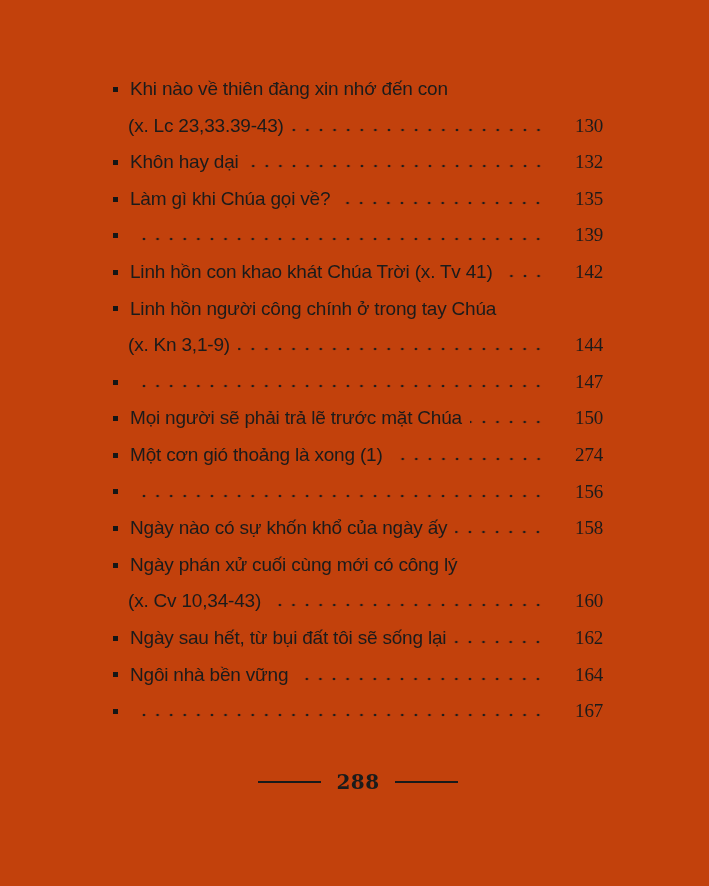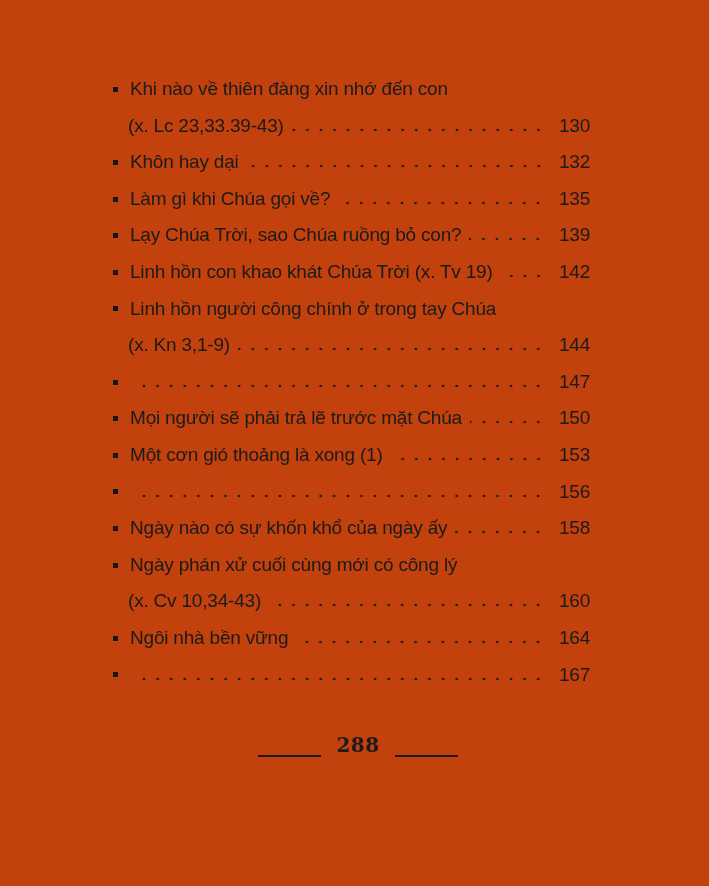--- a/index.html
+++ b/index.html
@@ -52,26 +52,27 @@
     margin: 0 10px 0 8px;
     align-self: baseline;
     background-image: radial-gradient(circle at 50% 50%, #1d1d1d 1.35px, transparent 1.6px);
     background-size: 13.6px 4px;
     background-repeat: repeat-x;
     background-position: right 4px center;
   }
   .page-num {
     flex: none;
     width: 44px;
-    text-align: left;
+    text-align: right;
+    font-family: Liberation Serif, serif;
   }
   .footer {
     margin-top: 40px;
     display: flex;
-    align-items: flex-end;
+    align-items: center;
     justify-content: center;
     gap: 15px;
   }
   .footer .rule {
     width: 63px;
     height: 2px;
     background: #1a1a1a;
   }
   .footer .folio {
     font-family: "DejaVu Serif", serif;
@@ -103,27 +104,26 @@
         <span class="page-num">132</span>
       </div>
       <div class="row">
         <span class="bullet"></span>
         <span class="title">Làm gì khi Chúa gọi về?</span>
         <span class="leader"></span>
         <span class="page-num">135</span>
       </div>
       <div class="row">
         <span class="bullet"></span>
-        <span class="title">Lạy Chúa Trời, sao Chúa ruồng bỏ con?</span>
         <span class="leader"></span>
         <span class="page-num">139</span>
       </div>
       <div class="row">
         <span class="bullet"></span>
-        <span class="title">Linh hồn con khao khát Chúa Trời (x. Tv 19)</span>
+        <span class="title">Linh hồn con khao khát Chúa Trời (x. Tv 41)</span>
         <span class="leader"></span>
         <span class="page-num">142</span>
       </div>
       <div class="row">
         <span class="bullet"></span>
         <span class="title">Linh hồn người công chính ở trong tay Chúa</span>
       </div>
       <div class="row cont">
         <span class="title">(x. Kn 3,1-9)</span>
         <span class="leader"></span>
@@ -137,21 +137,21 @@
       <div class="row">
         <span class="bullet"></span>
         <span class="title">Mọi người sẽ phải trả lẽ trước mặt Chúa</span>
         <span class="leader"></span>
         <span class="page-num">150</span>
       </div>
       <div class="row">
         <span class="bullet"></span>
         <span class="title">Một cơn gió thoảng là xong (1)</span>
         <span class="leader"></span>
-        <span class="page-num">153</span>
+        <span class="page-num">274</span>
       </div>
       <div class="row">
         <span class="bullet"></span>
         <span class="leader"></span>
         <span class="page-num">156</span>
       </div>
       <div class="row">
         <span class="bullet"></span>
         <span class="title">Ngày nào có sự khốn khổ của ngày ấy</span>
         <span class="leader"></span>
@@ -161,20 +161,26 @@
         <span class="bullet"></span>
         <span class="title">Ngày phán xử cuối cùng mới có công lý</span>
       </div>
       <div class="row cont">
         <span class="title">(x. Cv 10,34-43)</span>
         <span class="leader"></span>
         <span class="page-num">160</span>
       </div>
       <div class="row">
         <span class="bullet"></span>
+        <span class="title">Ngày sau hết, từ bụi đất tôi sẽ sống lại</span>
+        <span class="leader"></span>
+        <span class="page-num">162</span>
+      </div>
+      <div class="row">
+        <span class="bullet"></span>
         <span class="title">Ngôi nhà bền vững</span>
         <span class="leader"></span>
         <span class="page-num">164</span>
       </div>
       <div class="row">
         <span class="bullet"></span>
         <span class="leader"></span>
         <span class="page-num">167</span>
       </div>
     </div>

